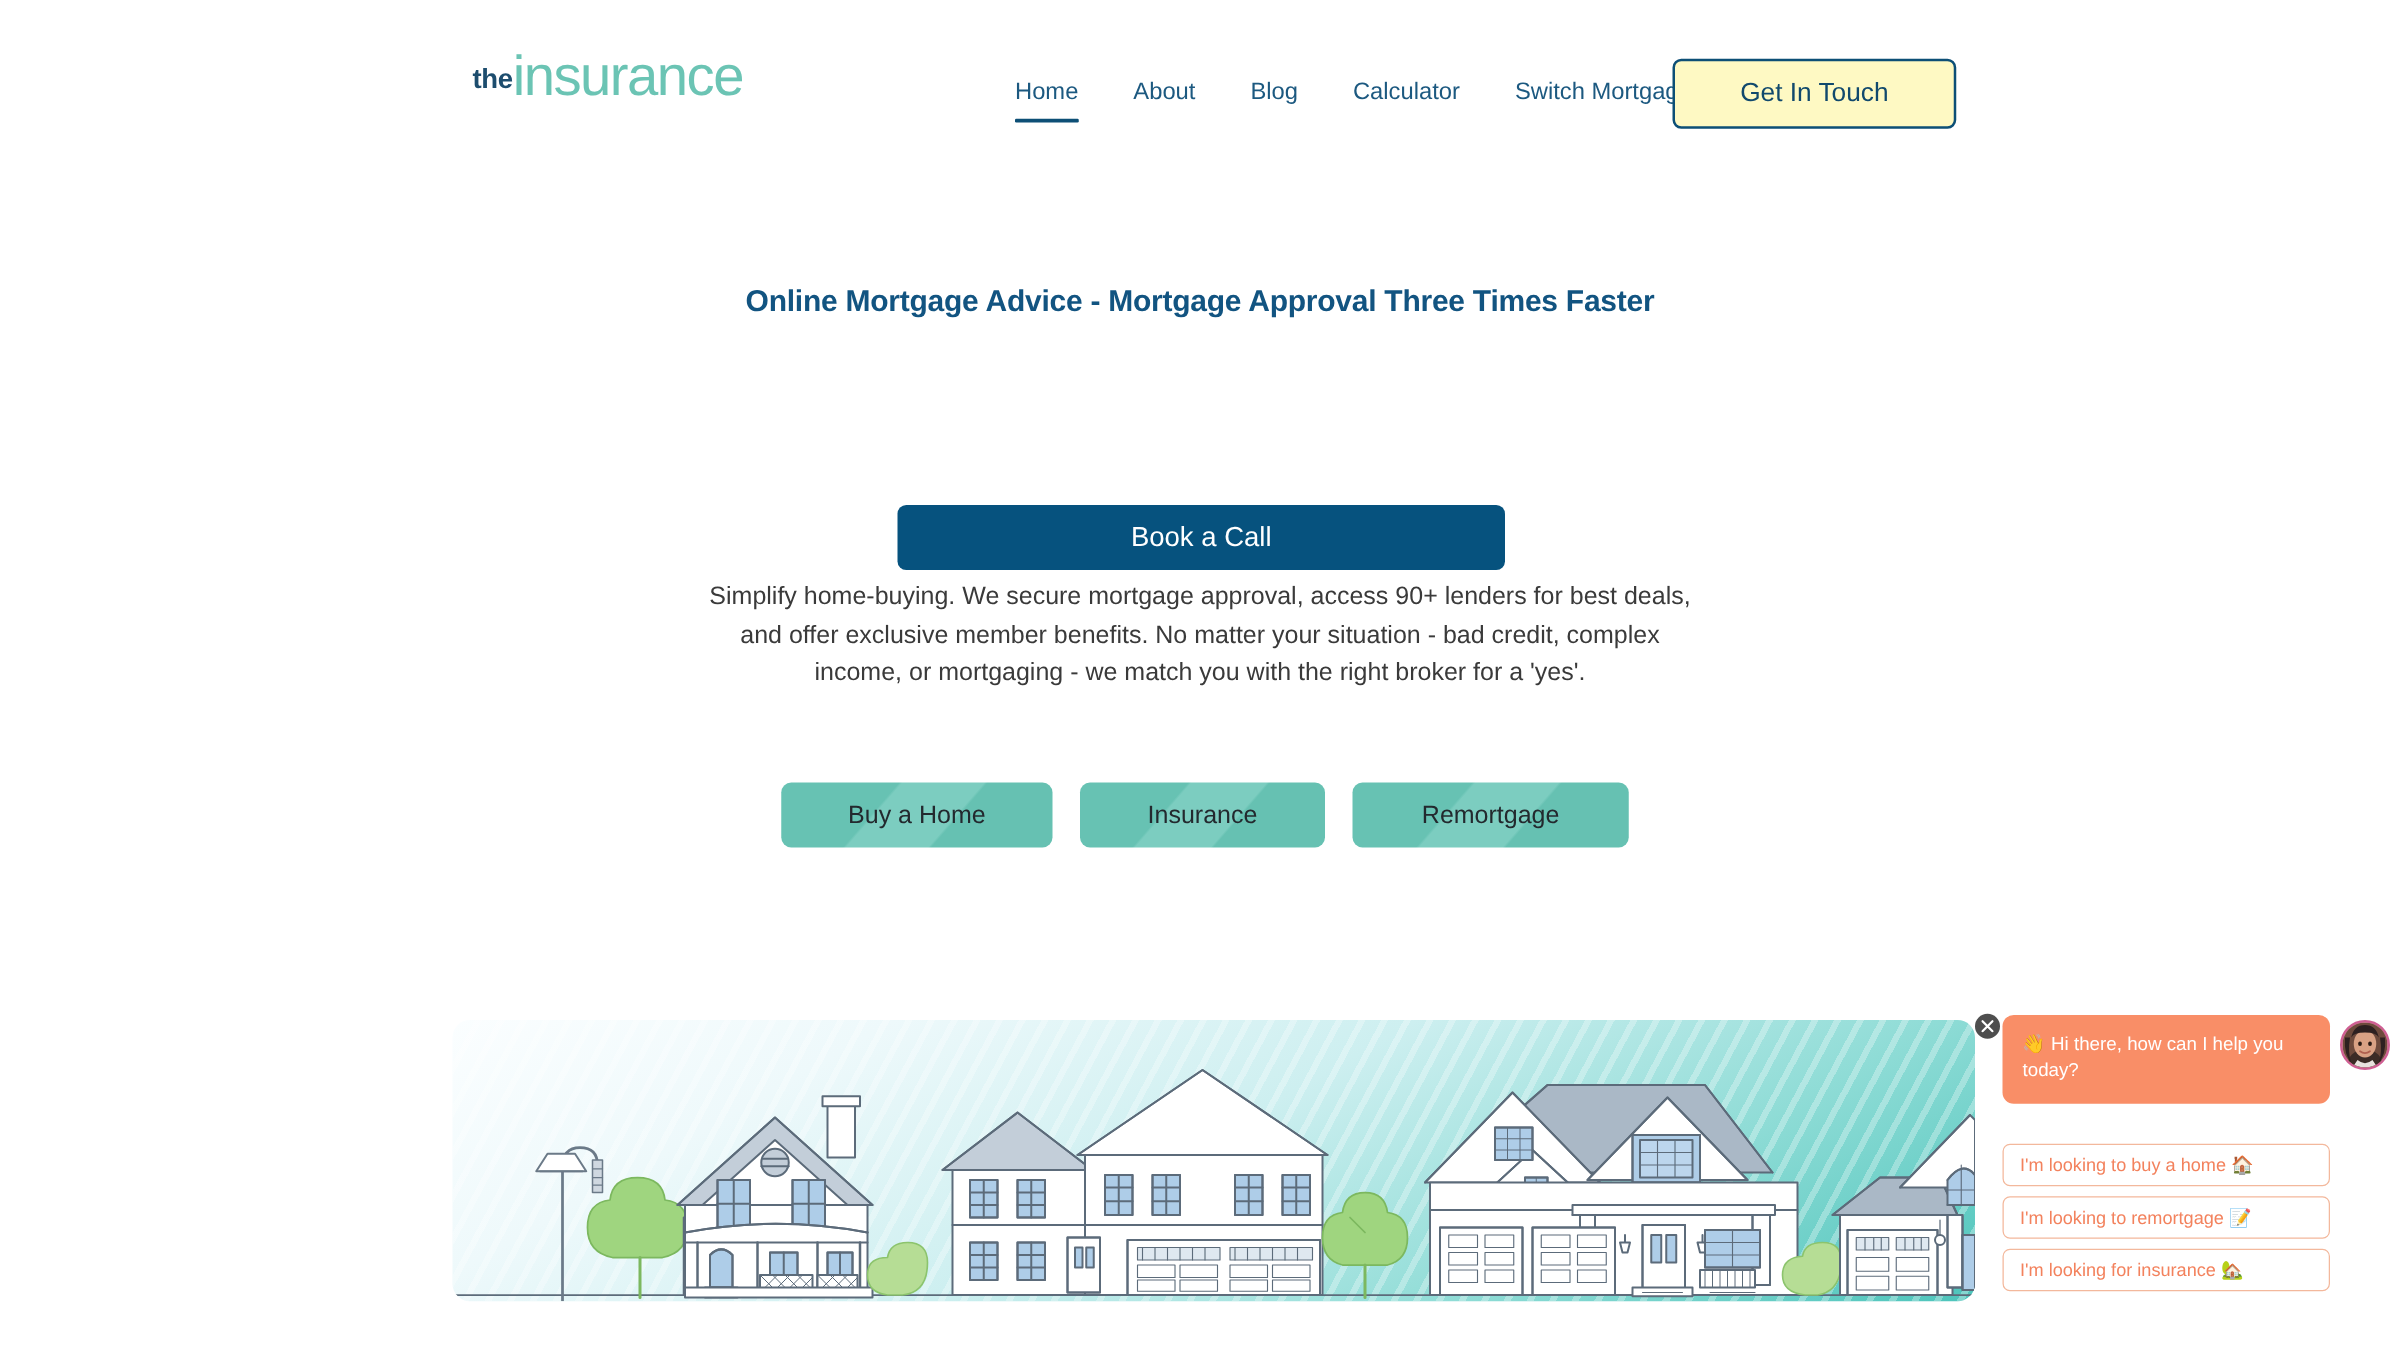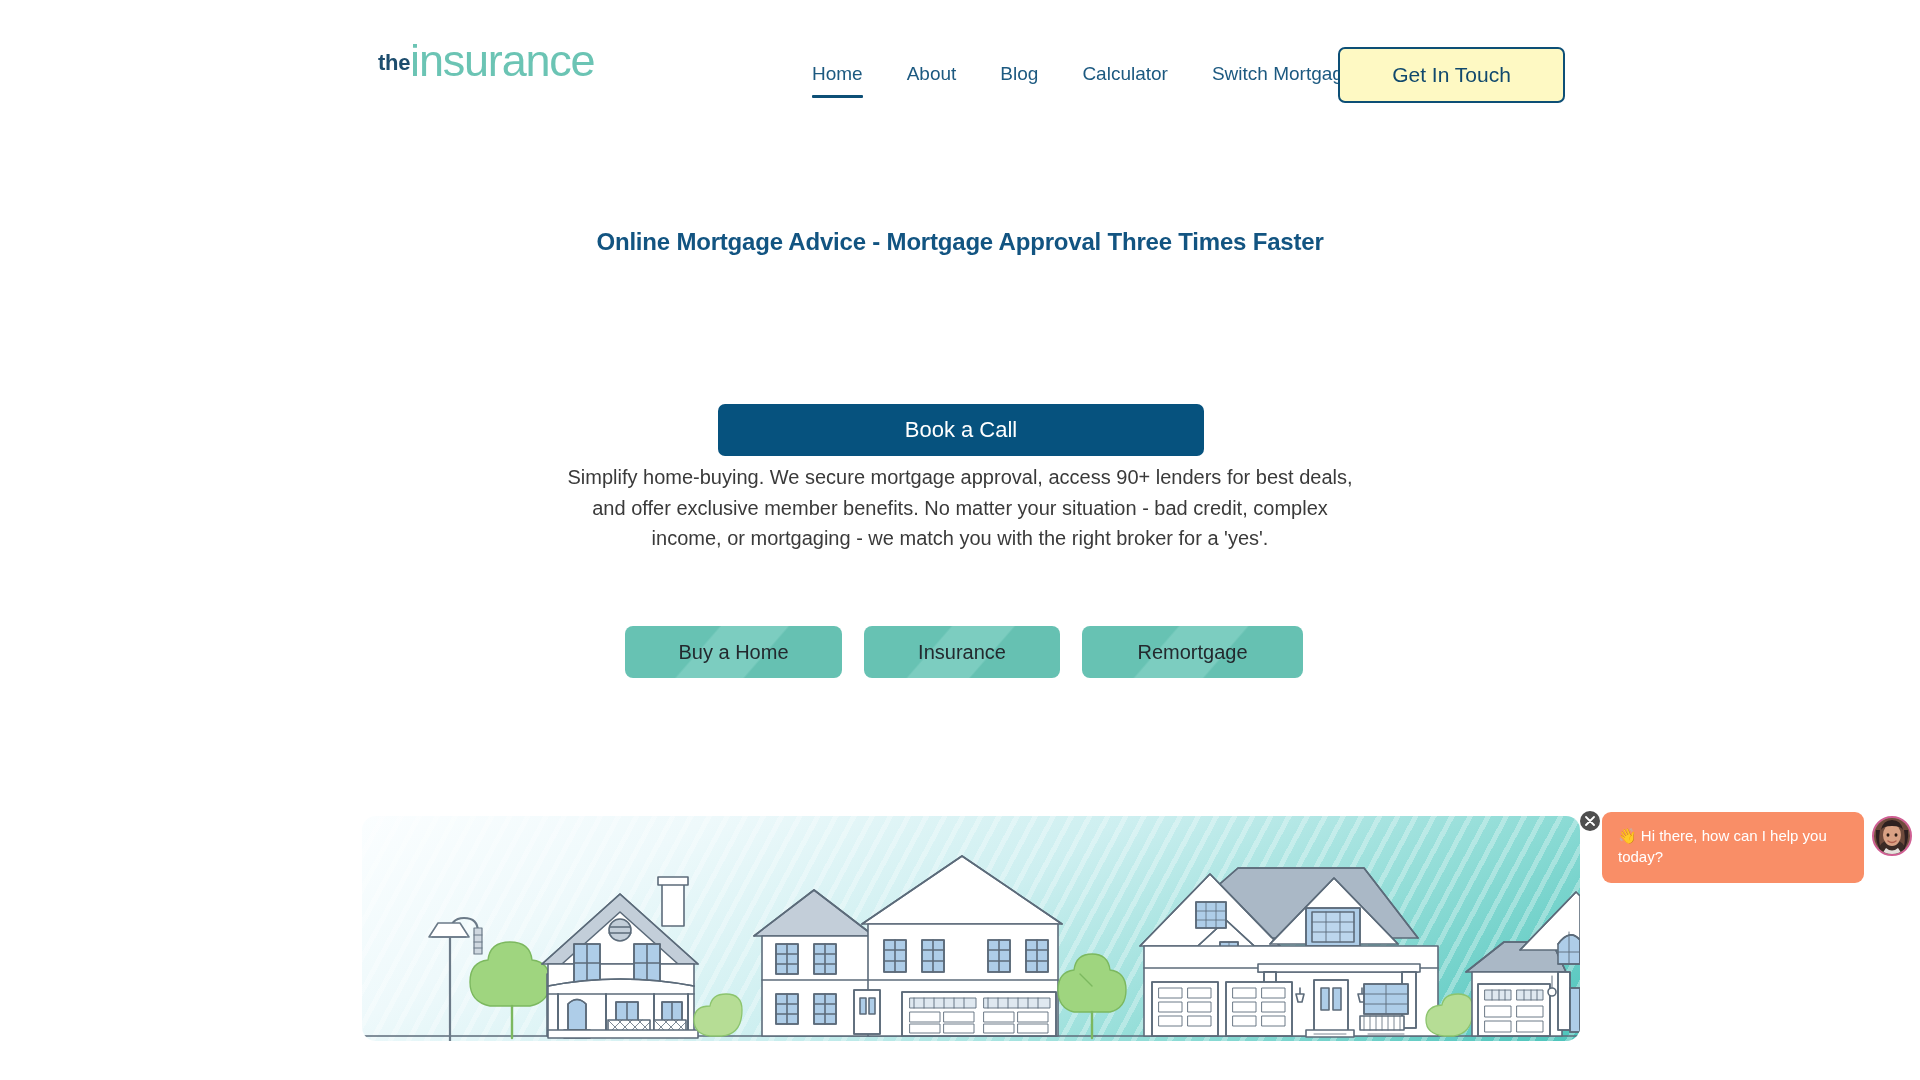--- a/index.html
+++ b/index.html
@@ -692,15 +692,20 @@
           <path d="M6 12 q-2 12 1 20 q-6 -6 -5 -20 z" fill="#2e2020"></path>
           <path d="M30 12 q2 12 -1 20 q6 -6 5 -20 z" fill="#2e2020"></path>
           <ellipse cx="14" cy="17" rx="1.5" ry="1.8" fill="#2a1a14"></ellipse>
           <ellipse cx="22" cy="17" rx="1.5" ry="1.8" fill="#2a1a14"></ellipse>
           <path d="M14 23 q4 3 8 0" stroke="#b0604f" stroke-width="1.4" fill="none" stroke-linecap="round"></path>
           <path d="M12 30 q6 5 12 0 l4 6 h-20 z" fill="#e8e2de"></path>
         </svg>
       </div>
     </div>
 
+    <div class="quick-replies">
+      <button class="qr">I'm looking to buy a home 🏠</button>
+      <button class="qr">I'm looking to remortgage 📝</button>
+      <button class="qr">I'm looking for insurance 🏡</button>
+    </div>
   </div>
 
 </div>
 
 </body></html>

